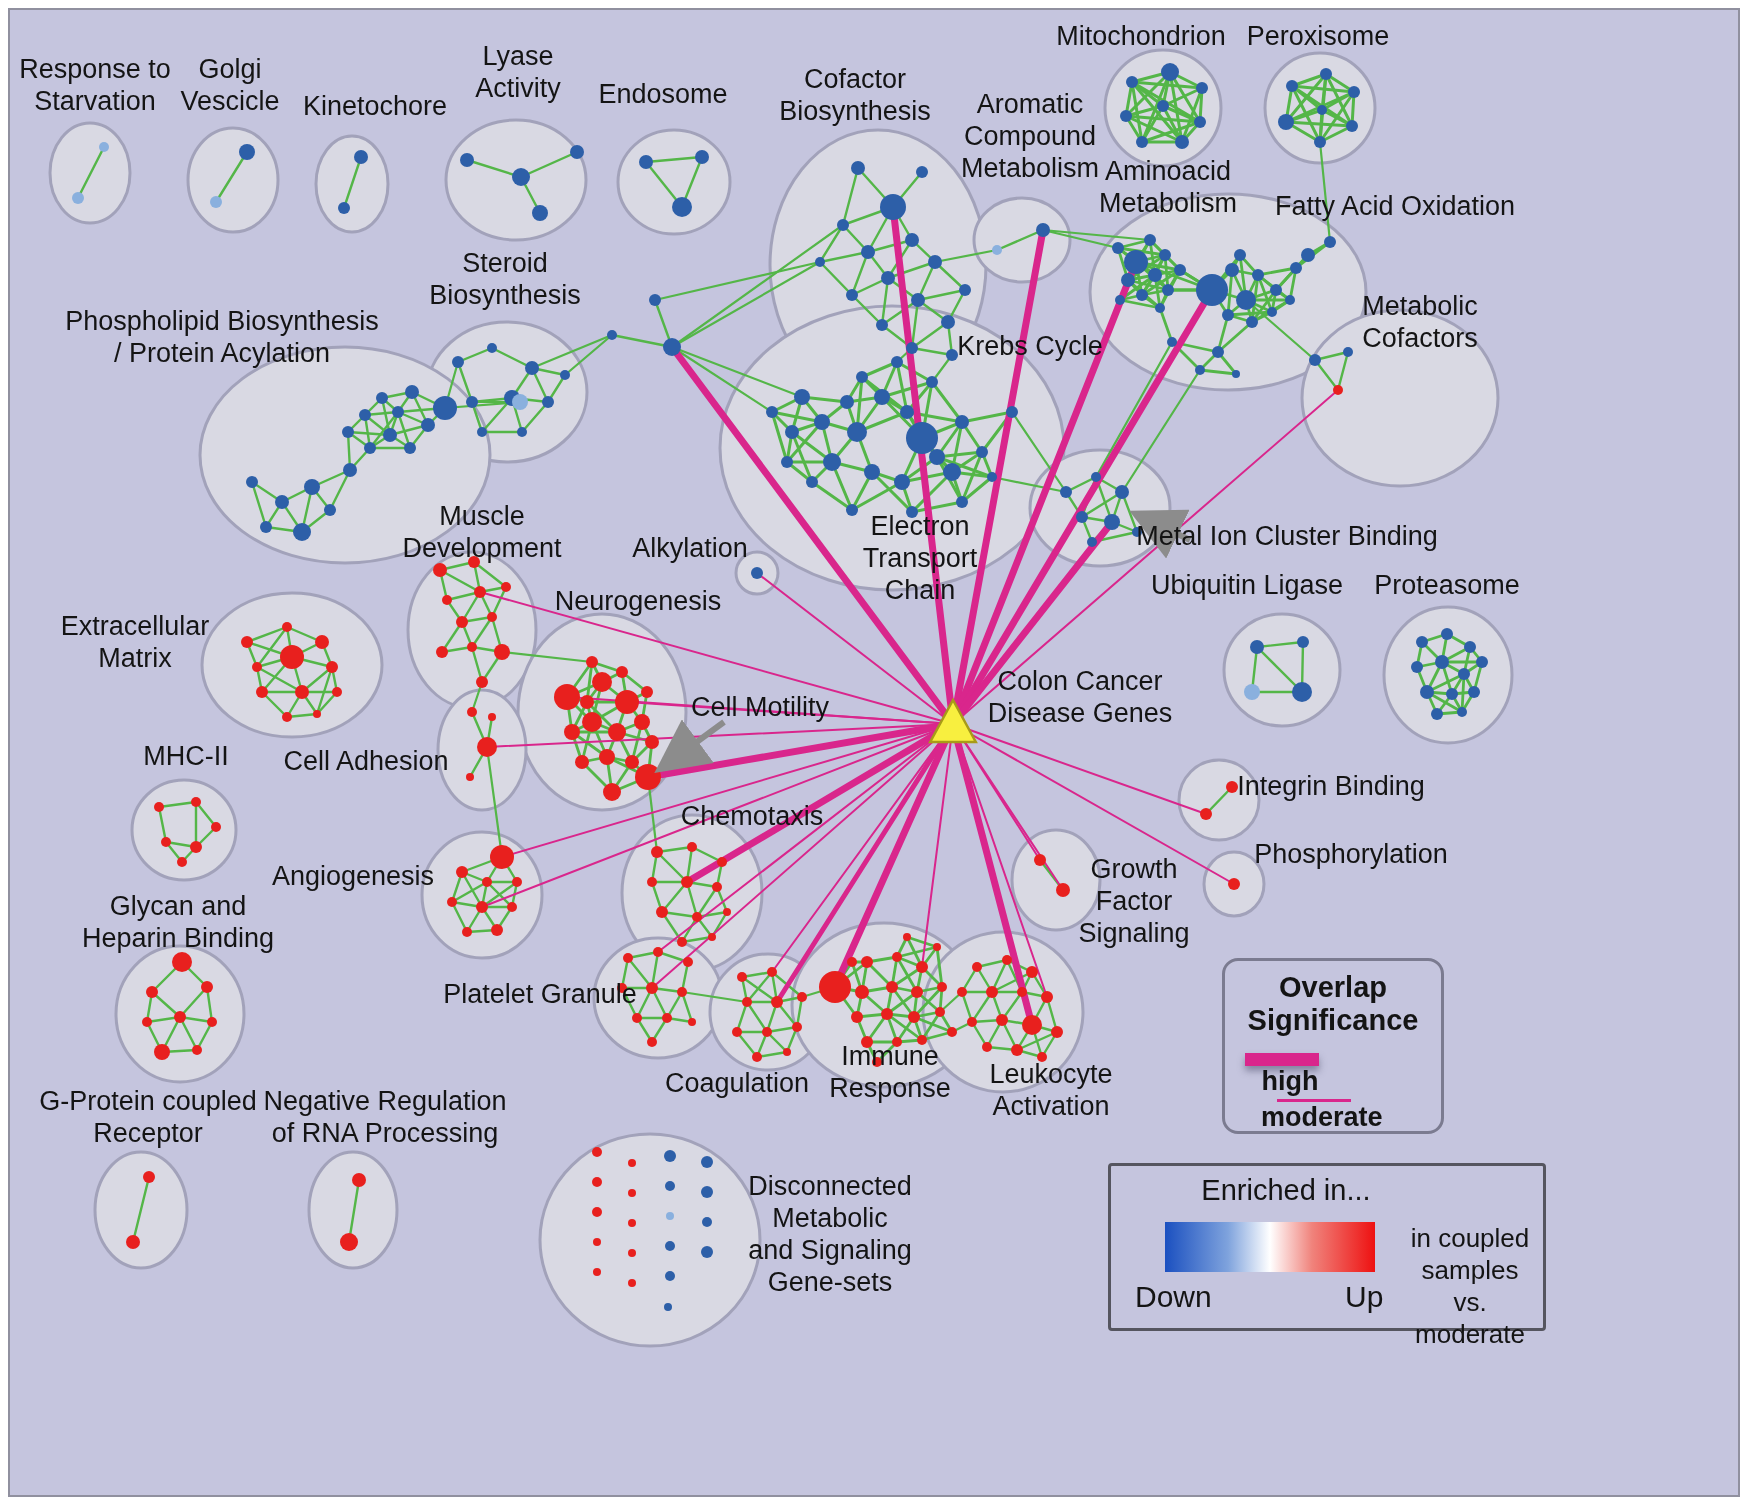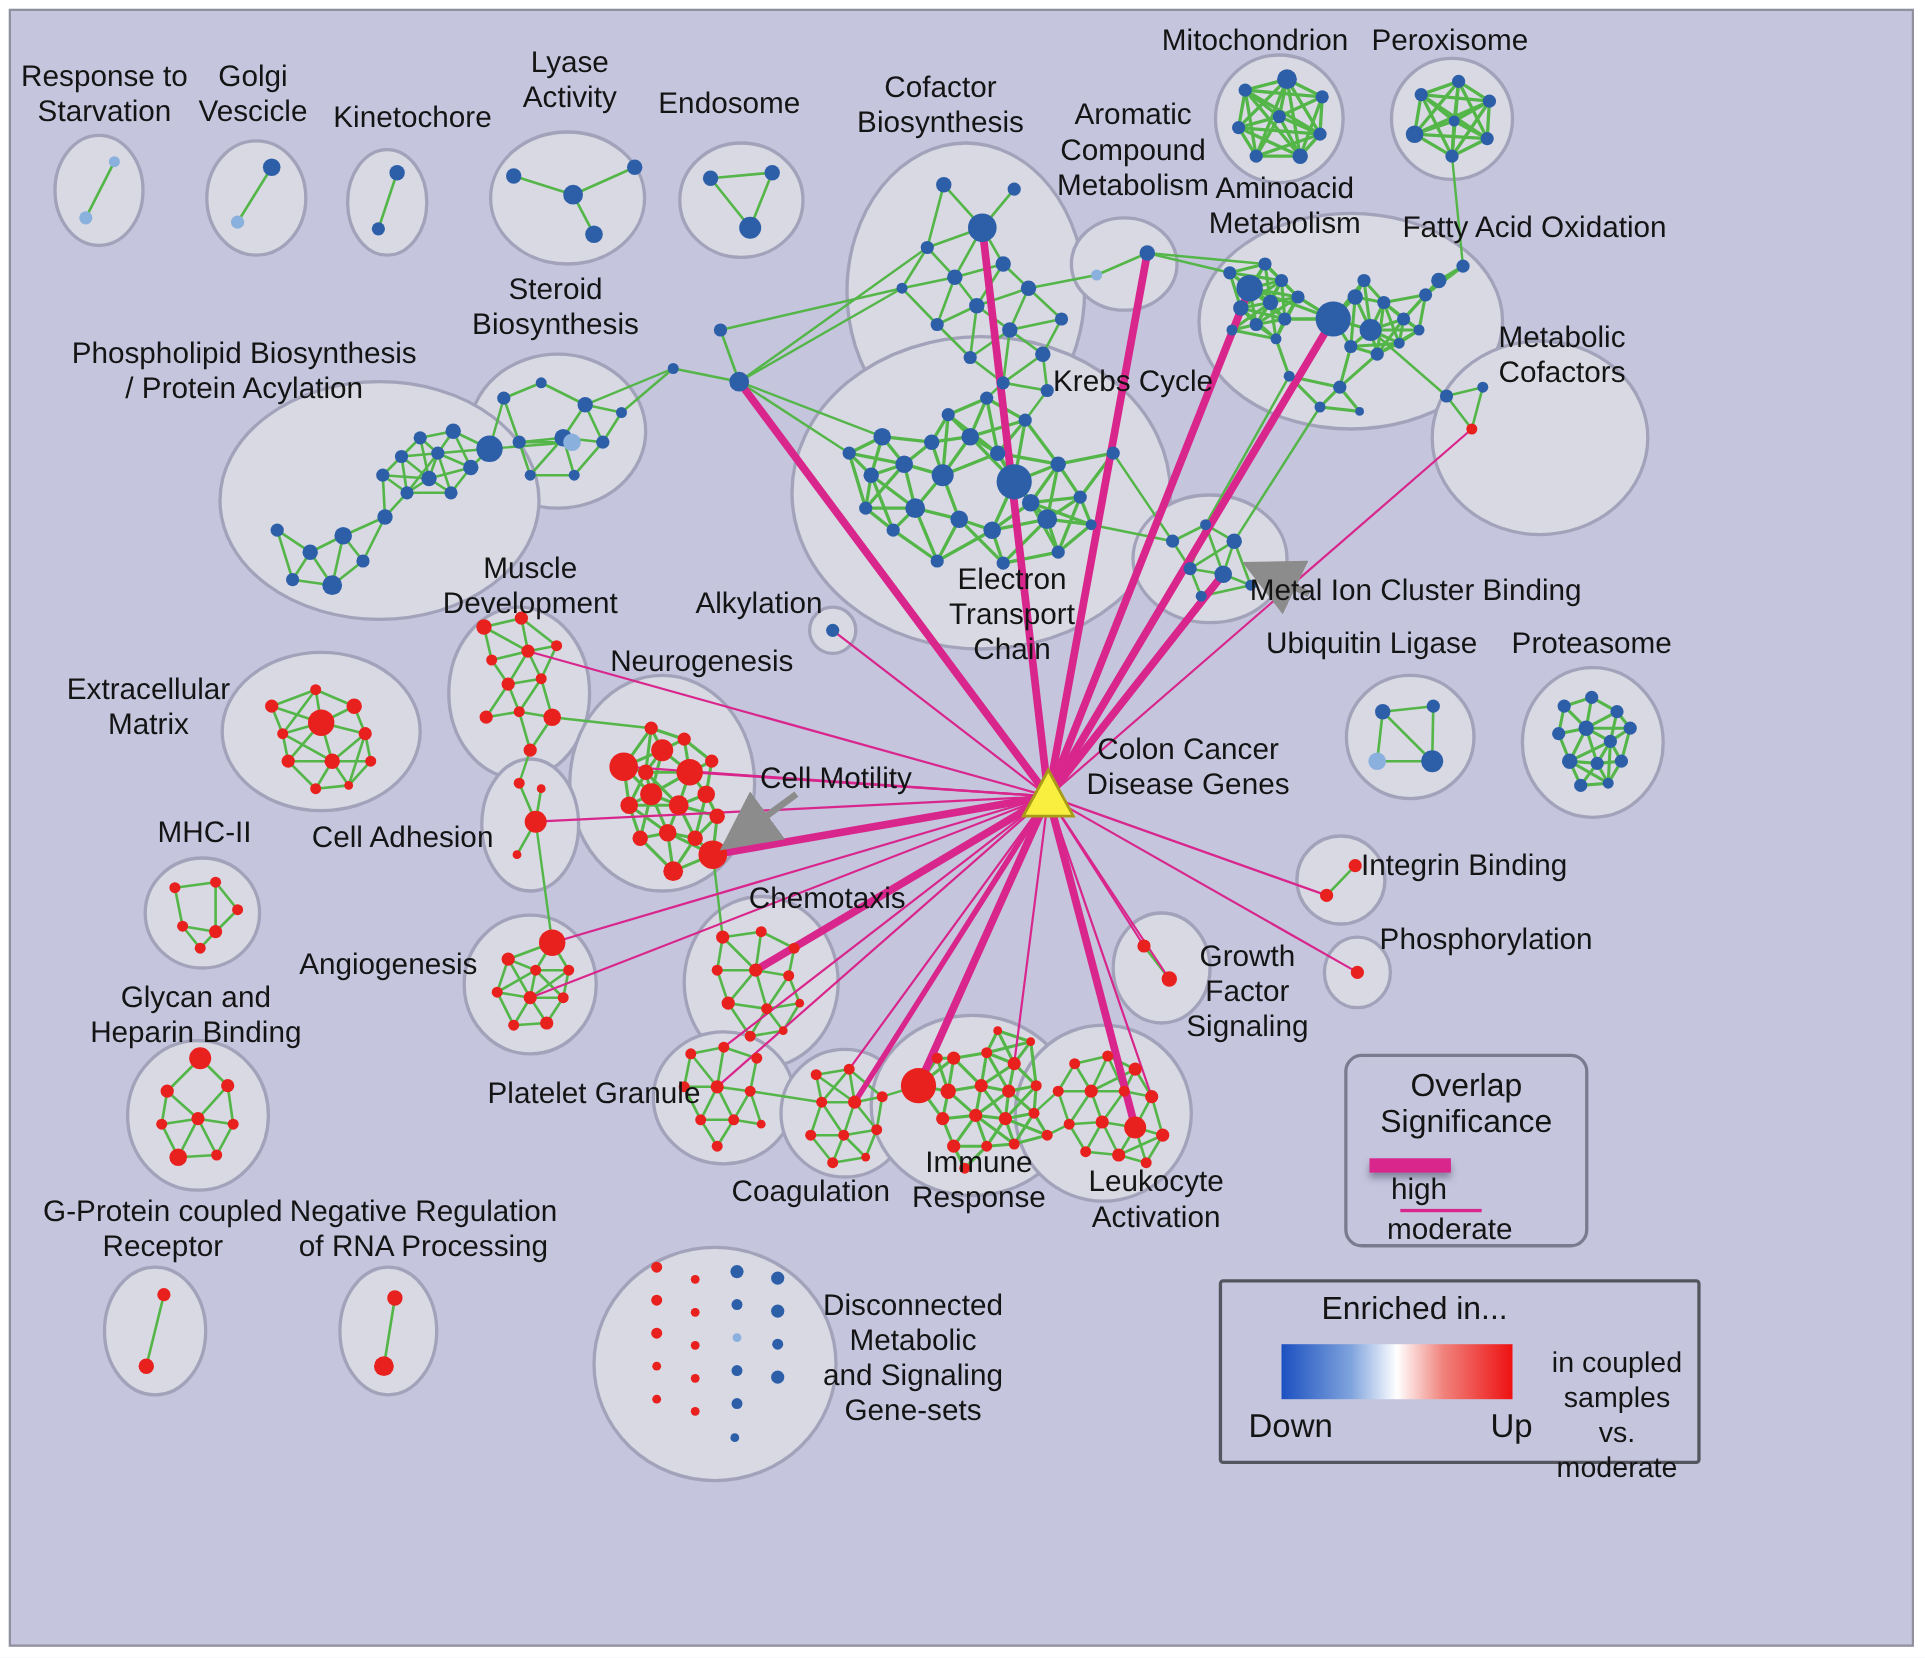--- a/index.html
+++ b/index.html
@@ -1,34 +1,34 @@
 <!DOCTYPE html>
 <html><head>
 <meta charset="utf-8">
 <style>
   body{margin:0;background:#ffffff;font-family:"Liberation Sans","DejaVu Sans",sans-serif;color:#141414;}
   .stage{position:relative;width:1750px;height:1507px;overflow:hidden;background:#ffffff;}
   .panel{position:absolute;left:8px;top:8px;width:1732px;height:1489px;background:#c5c5de;border:2px solid #90909f;box-sizing:border-box;}
   svg{position:absolute;left:0;top:0;}
   svg text{font-family:"Liberation Sans","DejaVu Sans",sans-serif;}
   .legend{position:absolute;box-sizing:border-box;}
-  .legend-overlap{left:1222px;top:958px;width:222px;height:176px;border:3px solid #7b7b90;border-radius:16px;}
+  .legend-overlap{left:1222px;top:958px;width:222px;height:176px;border:3px solid #7b7b90;border-radius:16px;font-weight:bold;}
   .lg-title{position:absolute;top:10px;left:0;width:100%;text-align:center;font-size:29px;line-height:33px;}
   .lg-row{position:absolute;left:20px;display:flex;align-items:center;}
   .lg-row.r1{top:92px;flex-direction:column;}
   .lg-row.r2{top:138px;flex-direction:column;}
   .line-sample{display:inline-block;width:74px;background:#d9268c;}
   .line-sample.high{height:13px;box-shadow:0 5px 7px rgba(80,80,110,0.55);}
   .line-sample.moderate{height:3px;}
   .lg-label{margin-left:16px;font-size:27px;}
   .legend-enriched{left:1108px;top:1163px;width:438px;height:168px;border:3px solid #55555f;border-radius:4px;}
   .en-title{position:absolute;top:8px;left:0;width:350px;text-align:center;font-size:29px;}
   .grad-bar{position:absolute;left:54px;top:56px;width:210px;height:50px;}
   .en-down{position:absolute;left:24px;top:114px;font-size:30px;}
-  .en-up{position:absolute;left:244px;top:114px;font-size:30px;}
+  .en-up{position:absolute;left:234px;top:114px;font-size:30px;}
   .en-side{position:absolute;left:288px;top:56px;width:142px;font-size:26px;line-height:32px;text-align:center;}
 </style>
 </head>
 <body>
 
 <div class="stage">
   <div class="panel"></div>
 
   <svg id="network-svg" width="1750" height="1507" viewBox="0 0 1750 1507">
     <defs>

